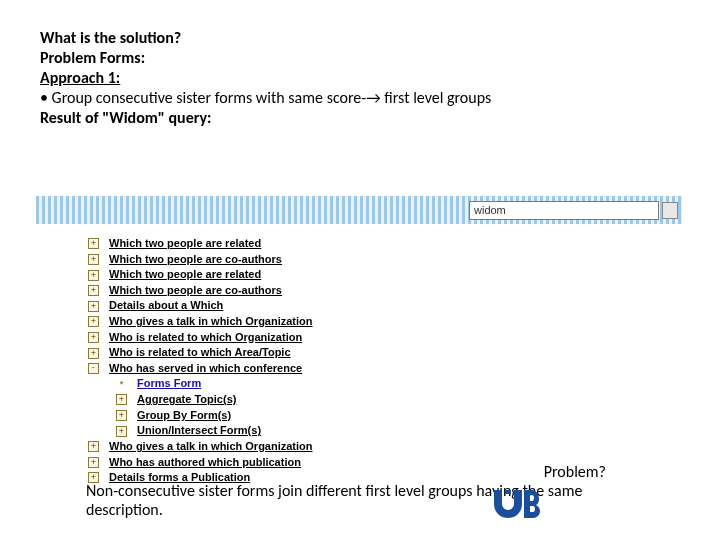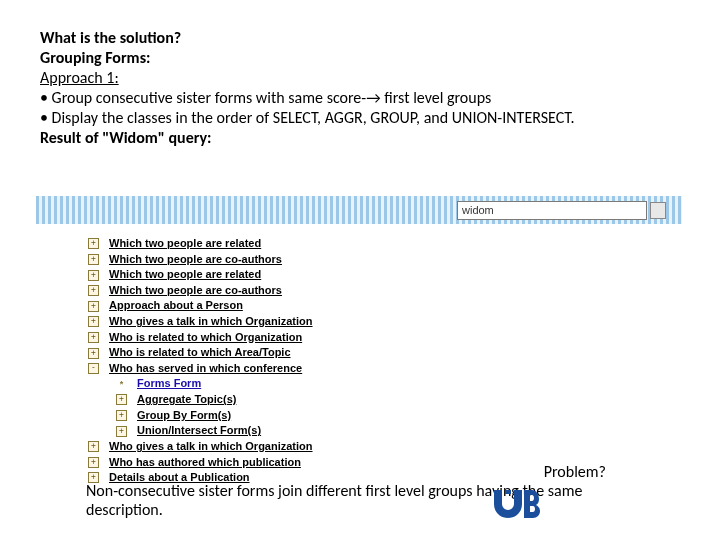--- a/index.html
+++ b/index.html
@@ -20,36 +20,36 @@
   }
   .top-text {
     position: absolute;
     left: 40px;
     top: 28px;
     width: 640px;
     font-size: 16px;
     line-height: 1.25;
   }
   .top-text .bold { font-weight: 700; }
-  .top-text .underline { text-decoration: underline; font-weight: 400; }
+  .top-text .underline { text-decoration: underline; font-weight: 700; }
   .search-band {
     position: absolute;
     left: 36px;
     top: 196px;
     width: 646px;
     height: 28px;
     background: repeating-linear-gradient(
       90deg,
       #9cc7e6 0px, #9cc7e6 3px,
       #e8f2fa 3px, #e8f2fa 6px
     );
     display: flex;
     justify-content: flex-end;
     align-items: center;
-    padding-right: 16px;
+    padding-right: 4px;
     box-sizing: border-box;
   }
   .search-box {
     width: 180px;
     height: 17px;
     background: #fff;
     border: 1px solid #7a7a7a;
     font-size: 11px;
     font-family: Verdana, Geneva, sans-serif;
     padding: 0 4px;
@@ -127,24 +127,23 @@
     height: 28px;
   }
 </style>
 </head>
 <body>
 
 <div class="slide">
 
   <div class="top-text">
     <div class="bold">What is the solution?</div>
-    <div class="bold">Grouping Forms:</div>
+    <div class="bold">Problem Forms:</div>
     <div class="underline">Approach 1:</div>
     <div>• Group consecutive sister forms with same score-→ first level groups</div>
-    <div>• Display the classes in the order of SELECT, AGGR, GROUP, and UNION-INTERSECT.</div>
     <div class="bold">Result of "Widom" query:</div>
   </div>
 
   <div class="search-band">
     <div class="search-box">
       <span>widom</span>
     </div>
     <div class="search-btn"></div>
   </div>
 
@@ -160,21 +159,21 @@
       <div class="tree-row">
         <div class="box">+</div>
         <span class="plain">Which two people are related</span>
       </div>
       <div class="tree-row">
         <div class="box">+</div>
         <span class="plain">Which two people are co-authors</span>
       </div>
       <div class="tree-row">
         <div class="box">+</div>
-        <span class="plain">Approach about a Person</span>
+        <span class="plain">Details about a Which</span>
       </div>
       <div class="tree-row">
         <div class="box">+</div>
         <span class="plain">Who gives a talk in which Organization</span>
       </div>
       <div class="tree-row">
         <div class="box">+</div>
         <span class="plain">Who is related to which Organization</span>
       </div>
       <div class="tree-row">
@@ -204,21 +203,21 @@
       <div class="tree-row">
         <div class="box">+</div>
         <span class="plain">Who gives a talk in which Organization</span>
       </div>
       <div class="tree-row">
         <div class="box">+</div>
         <span class="plain">Who has authored which publication</span>
       </div>
       <div class="tree-row">
         <div class="box">+</div>
-        <span class="plain">Details about a Publication</span>
+        <span class="plain">Details forms a Publication</span>
       </div>
     </div>
 
   <div class="bottom-text">
     <div class="bold">Problem?</div>
     <div>Non-consecutive sister forms join different first level groups having the same description.</div>
   </div>
 
   <svg class="logo" viewBox="0 0 48 28">
     <g fill="#1b4f9c">

